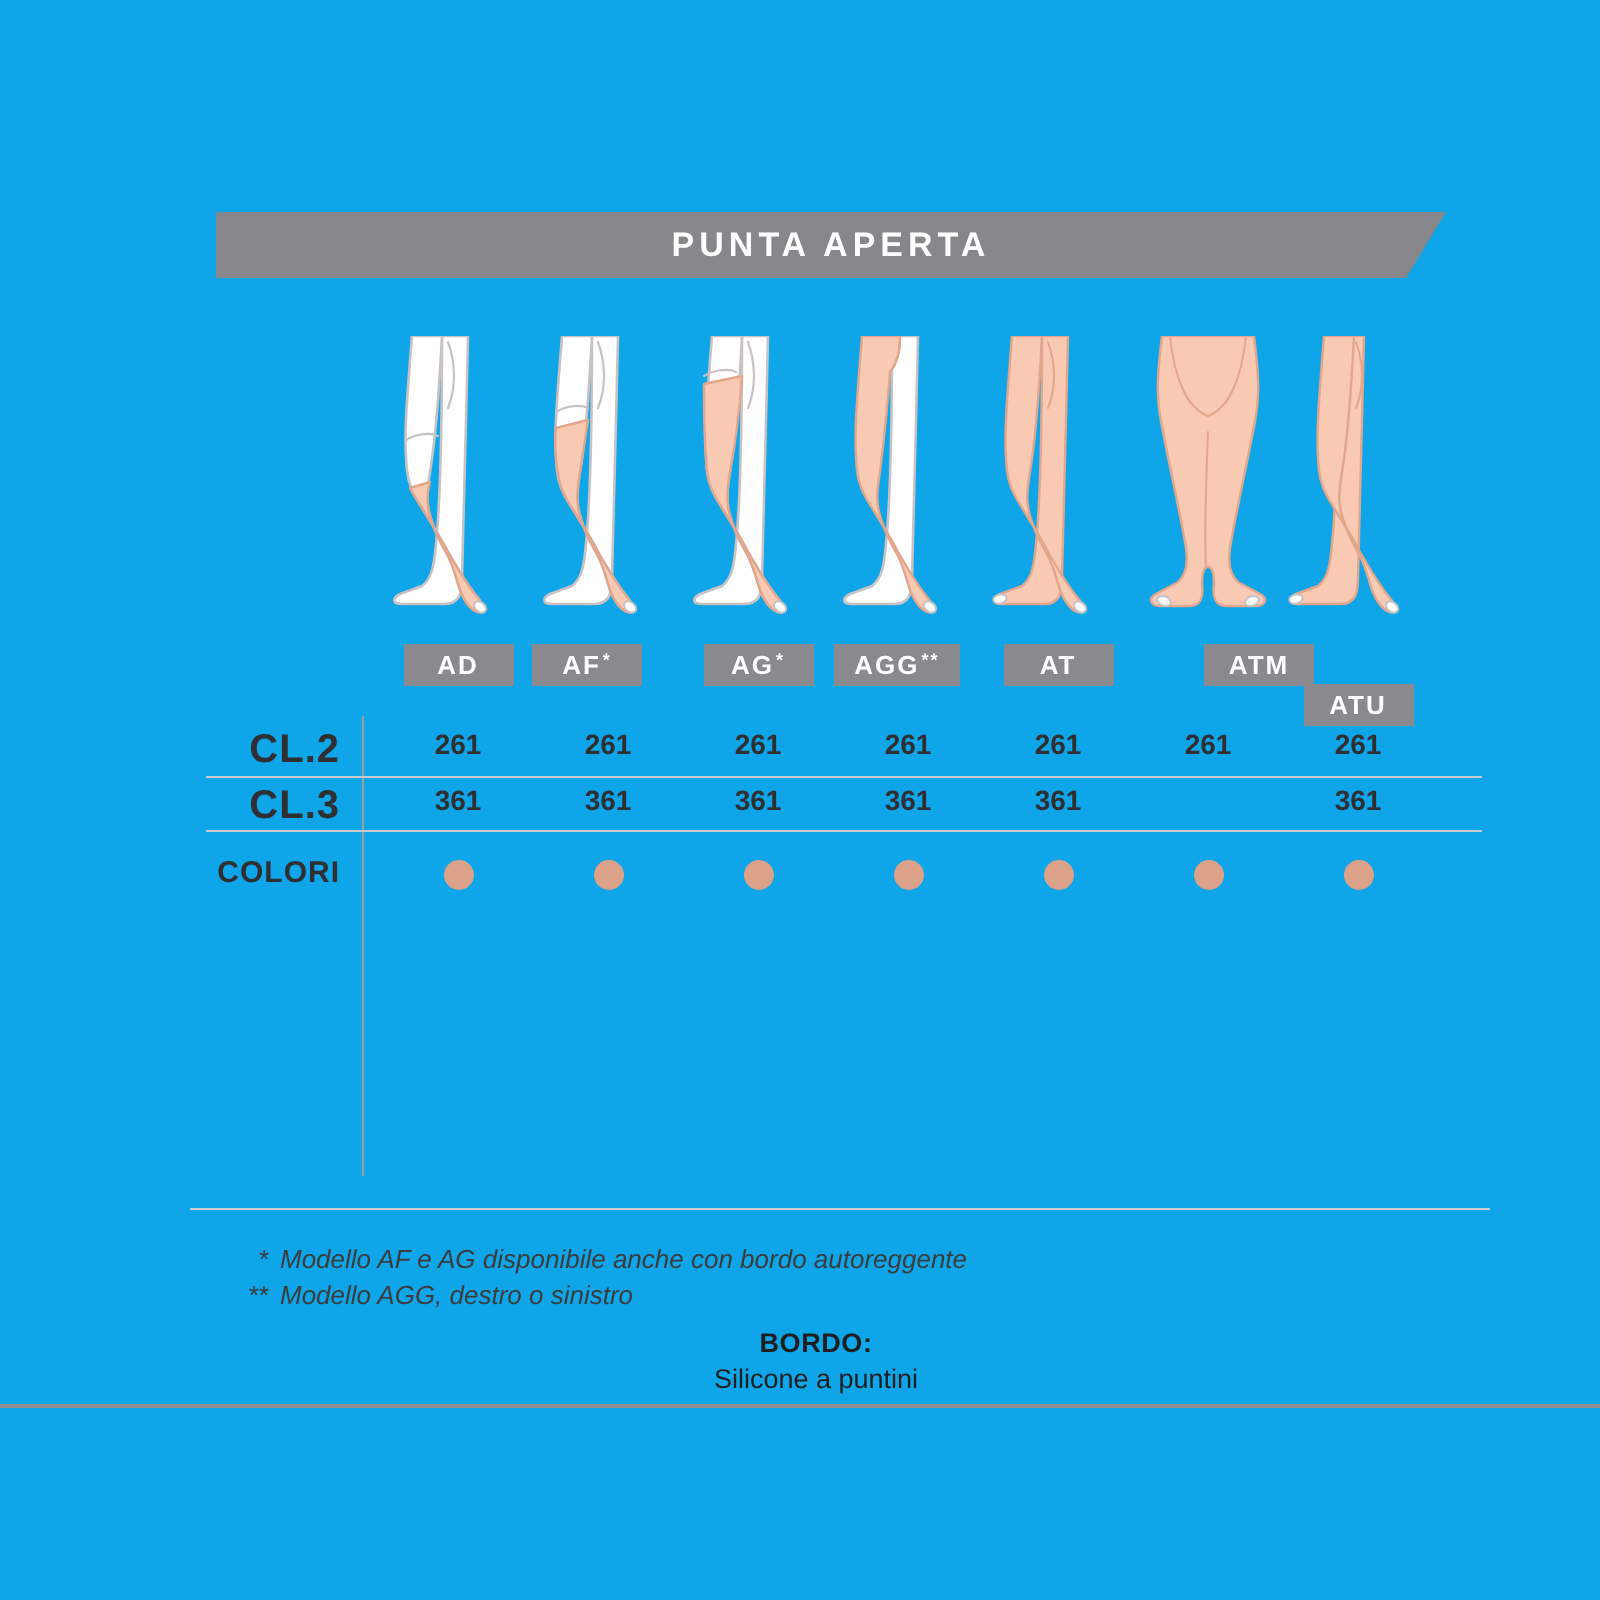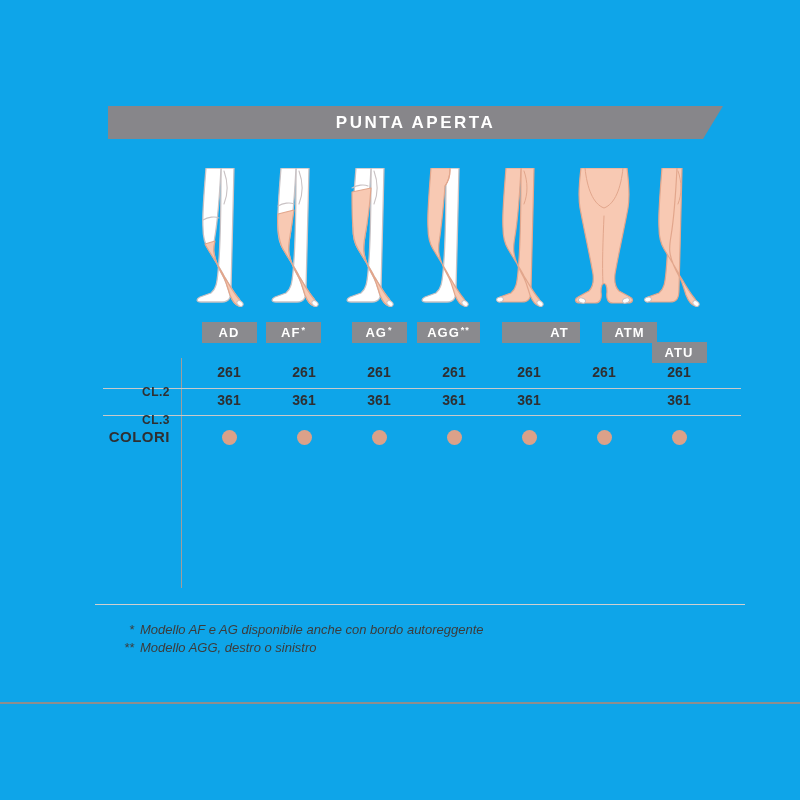--- a/index.html
+++ b/index.html
@@ -31,21 +31,21 @@
     color:#ffffff;font-size:13px;font-weight:700;letter-spacing:1px;
     display:flex;align-items:center;justify-content:center;
   }
   .model-label sup{font-size:9px;line-height:0;position:relative;top:-3px;margin-left:1px;}
 
   
   .row-label{
     position:absolute;left:60px;width:110px;text-align:right;
     color:#2f2f31;font-weight:700;letter-spacing:0.5px;
   }
-  .cl-label{font-size:12px;margin-top:21px;}
+  .cl-label{font-size:20px;}
   .colori-label{font-size:15px;}
   .cell-value{
     position:absolute;width:74px;text-align:center;
     color:#2f2f31;font-size:14px;font-weight:700;
   }
   .hline{position:absolute;left:103px;width:638px;height:1px;background:#c9c9c9;}
   .vline{position:absolute;left:181px;top:358px;width:1px;height:230px;background:#9e9e9e;}
   .dot{position:absolute;top:430px;width:15px;height:15px;border-radius:50%;}
 
   
@@ -147,21 +147,21 @@
         <sup>*</sup>
       </div>
       <div class="model-label" style="left: 351.5px; width: 55px;">
         <span>AG</span>
         <sup>*</sup>
       </div>
       <div class="model-label" style="left: 417px; width: 63px;">
         <span>AGG</span>
         <sup>**</sup>
       </div>
-      <div class="model-label" style="left: 501.5px; width: 40px; padding-left: 38px;">
+      <div class="model-label" style="left: 501.5px; width: 55px;">
         <span>AT</span>
       </div>
       <div class="model-label" style="left: 602px; width: 55px;">
         <span>ATM</span>
       </div>
       <div class="model-label" style="left: 651.5px; width: 55px; margin-top: 20px;">
         <span>ATU</span>
       </div>
     </div>
 
@@ -197,16 +197,20 @@
 
   <div class="sep"></div>
 
   <div class="fn-line" style="top:640px">
     <span class="fn-marker">**</span><span class="fn-text">Modello AGG, destro o sinistro</span>
   </div>
   <div class="fn-line" style="top:622px">
     <span class="fn-marker">*</span><span class="fn-text">Modello AF e AG disponibile anche con bordo autoreggente</span>
   </div>
 
+  <div class="bordo">
+    <div class="bordo-title">BORDO:</div>
+    <div class="bordo-text">Silicone a puntini</div>
+  </div>
 
   <div class="bottom-line"></div>
 
 </div>
 
 </body></html>

